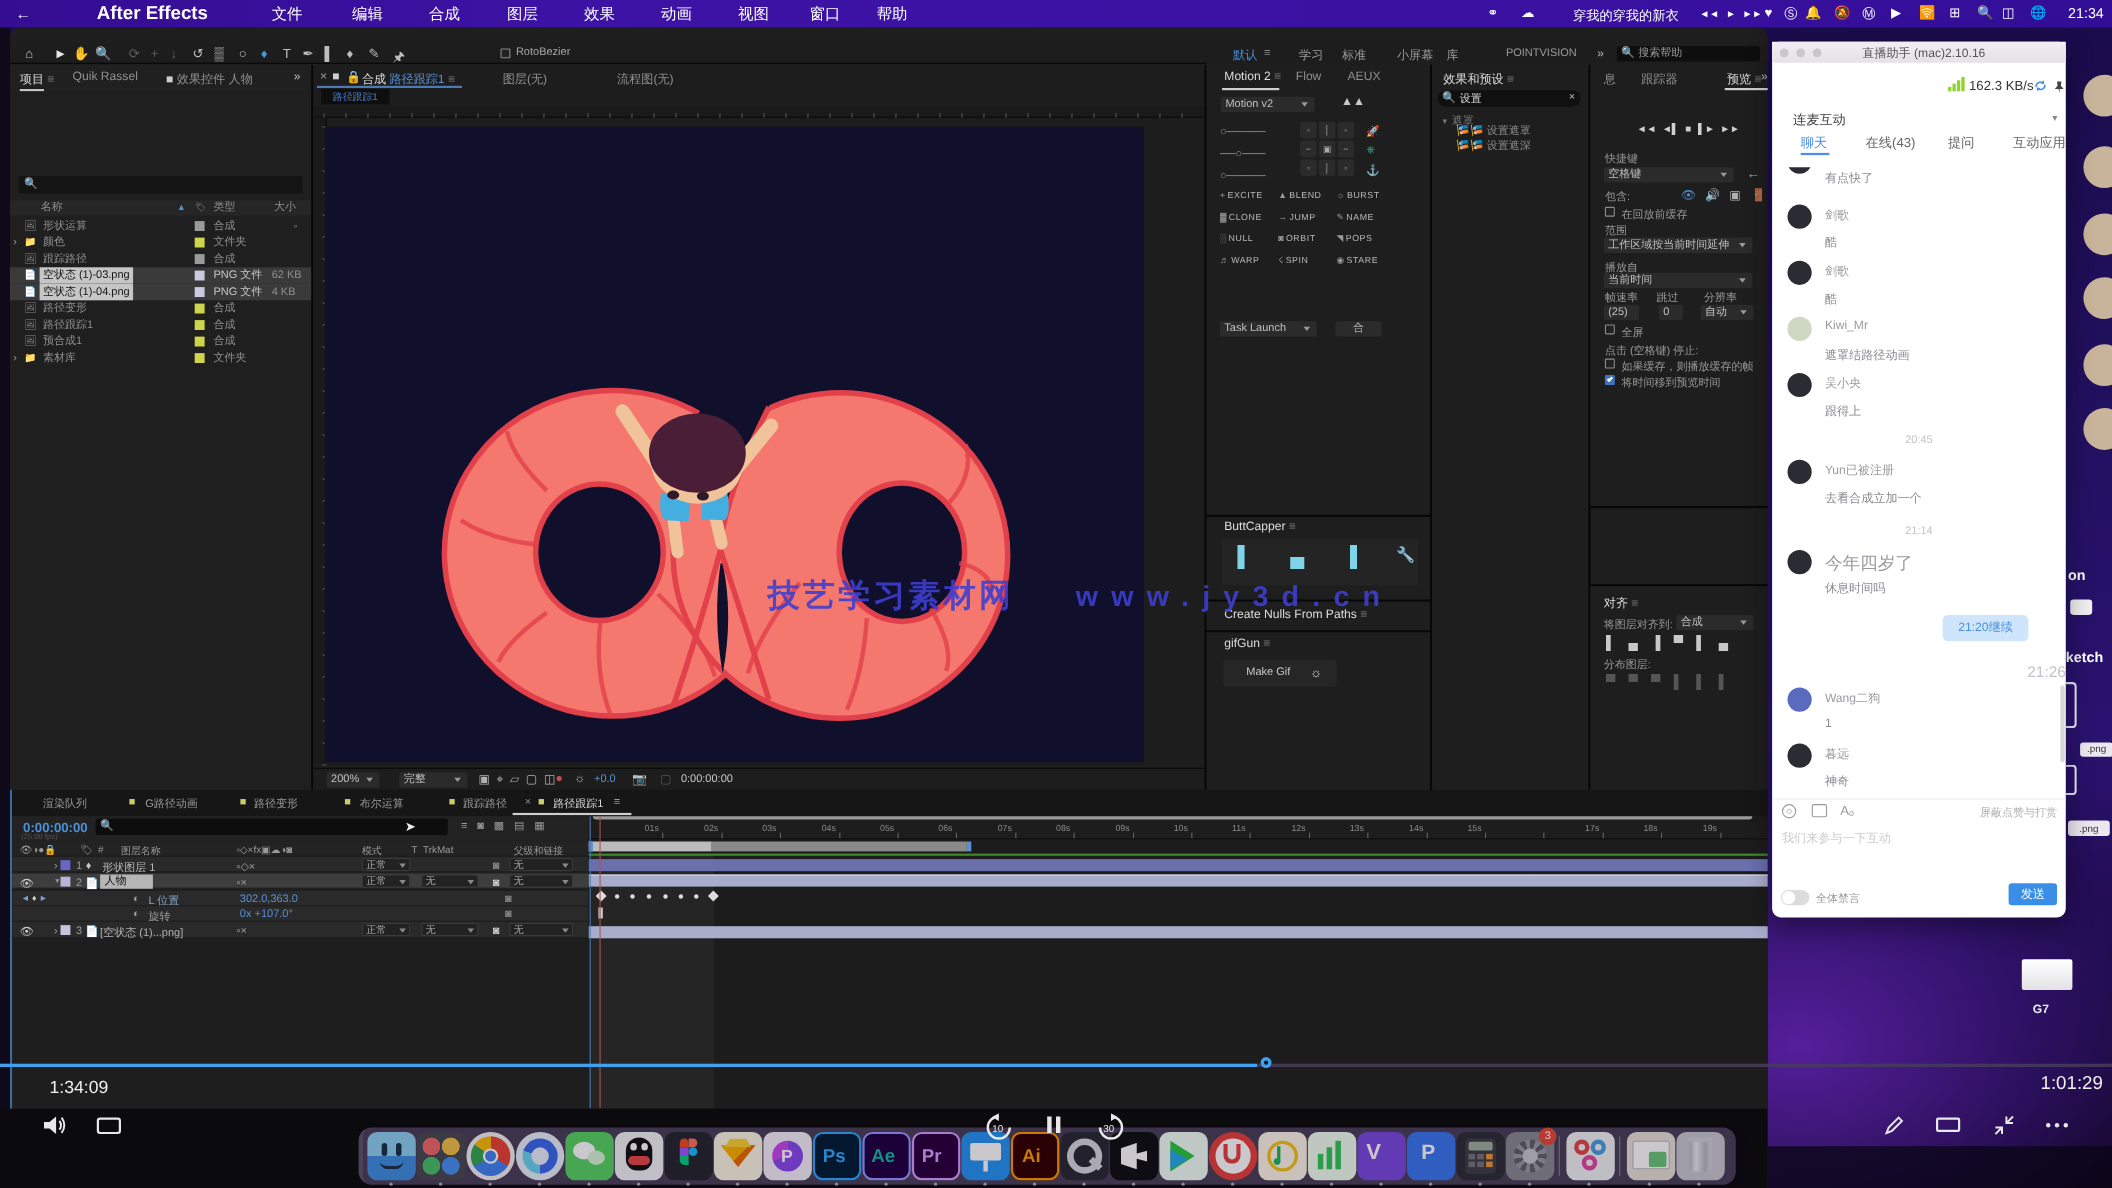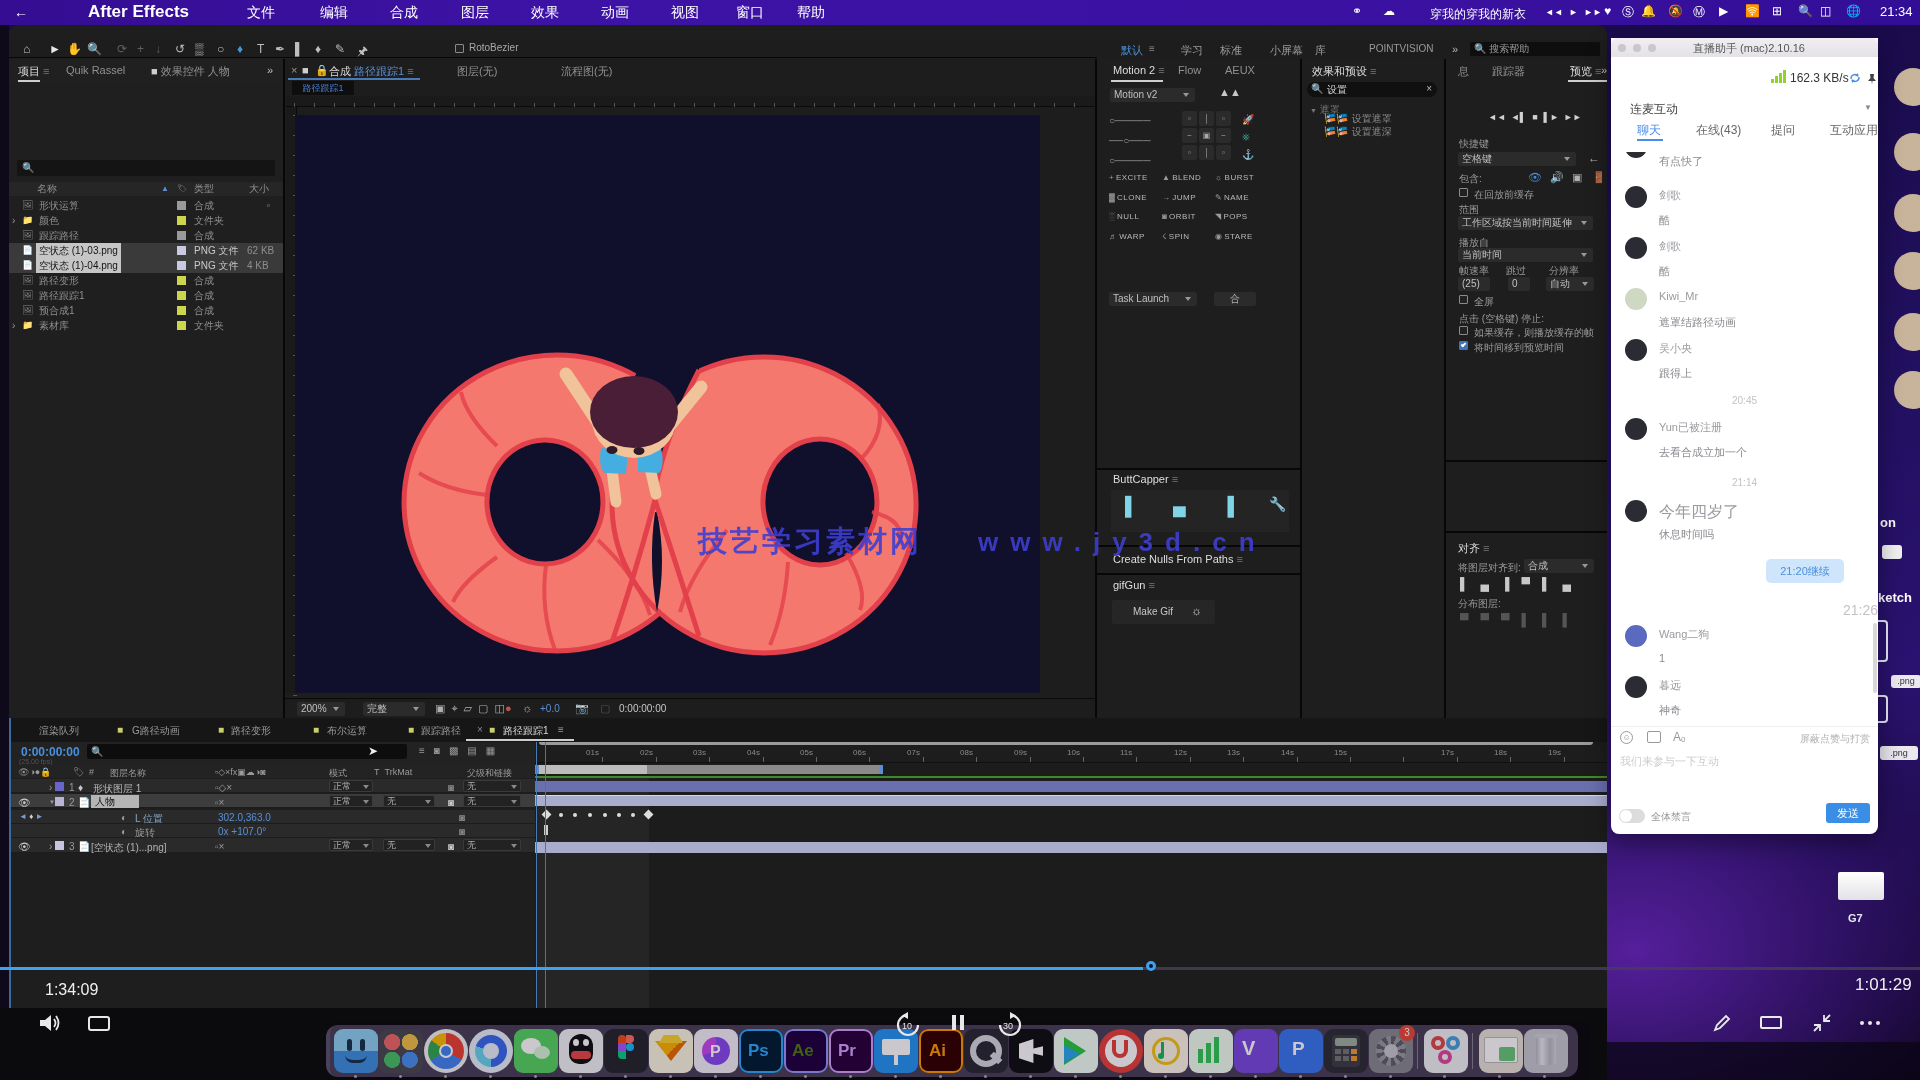--- a/index.html
+++ b/index.html
@@ -800,21 +800,21 @@
       <div style="position:absolute;left:16px;top:14px;width:12px;height:16px;color:#fff;font-weight:bold;font-size:16px;font-family:'Liberation Sans';">P</div>
     </div>
     <div style="position:absolute;left:388px;top:50px;width:3px;height:3px;border-radius:50%;background:rgba(255,255,255,0.6);"></div>
     <div style="position:absolute;left:413px;top:4px;width:44px;height:44px;border-radius:9px;background:#001e36;overflow:visible;">
       <div style="position:absolute;left:0;top:0;width:44px;height:44px;border:2px solid #31a8ff;border-radius:9px;"></div>
       <div style="position:absolute;left:9px;top:12px;color:#31a8ff;font-size:17px;font-weight:bold;">Ps</div>
     </div>
     <div style="position:absolute;left:433px;top:50px;width:3px;height:3px;border-radius:50%;background:rgba(255,255,255,0.6);"></div>
     <div style="position:absolute;left:458px;top:4px;width:44px;height:44px;border-radius:9px;background:#1f0040;overflow:visible;">
       <div style="position:absolute;left:0;top:0;width:44px;height:44px;border:2px solid #9999ff;border-radius:9px;"></div>
-      <div style="position:absolute;left:8px;top:12px;color:#4d7c0f;font-size:17px;font-weight:bold;text-align:right;">Ae</div>
+      <div style="position:absolute;left:8px;top:12px;color:#14b8a6;font-size:17px;font-weight:bold;text-align:right;">Ae</div>
     </div>
     <div style="position:absolute;left:478px;top:50px;width:3px;height:3px;border-radius:50%;background:rgba(255,255,255,0.6);"></div>
     <div style="position:absolute;left:503px;top:4px;width:44px;height:44px;border-radius:9px;background:#2a003e;overflow:visible;">
       <div style="position:absolute;left:0;top:0;width:44px;height:44px;border:2px solid #d6a1ff;border-radius:9px;"></div>
       <div style="position:absolute;left:9px;top:12px;color:#d6a1ff;font-size:17px;font-weight:bold;">Pr</div>
     </div>
     <div style="position:absolute;left:523px;top:50px;width:3px;height:3px;border-radius:50%;background:rgba(255,255,255,0.6);"></div>
     <div style="position:absolute;left:548px;top:4px;width:44px;height:44px;border-radius:9px;background:#2494f4;overflow:visible;">
       <div style="position:absolute;left:8px;top:10px;width:28px;height:16px;background:#fff;border-radius:2px;"></div>
       <div style="position:absolute;left:20px;top:26px;width:4px;height:10px;background:#fff;"></div>

